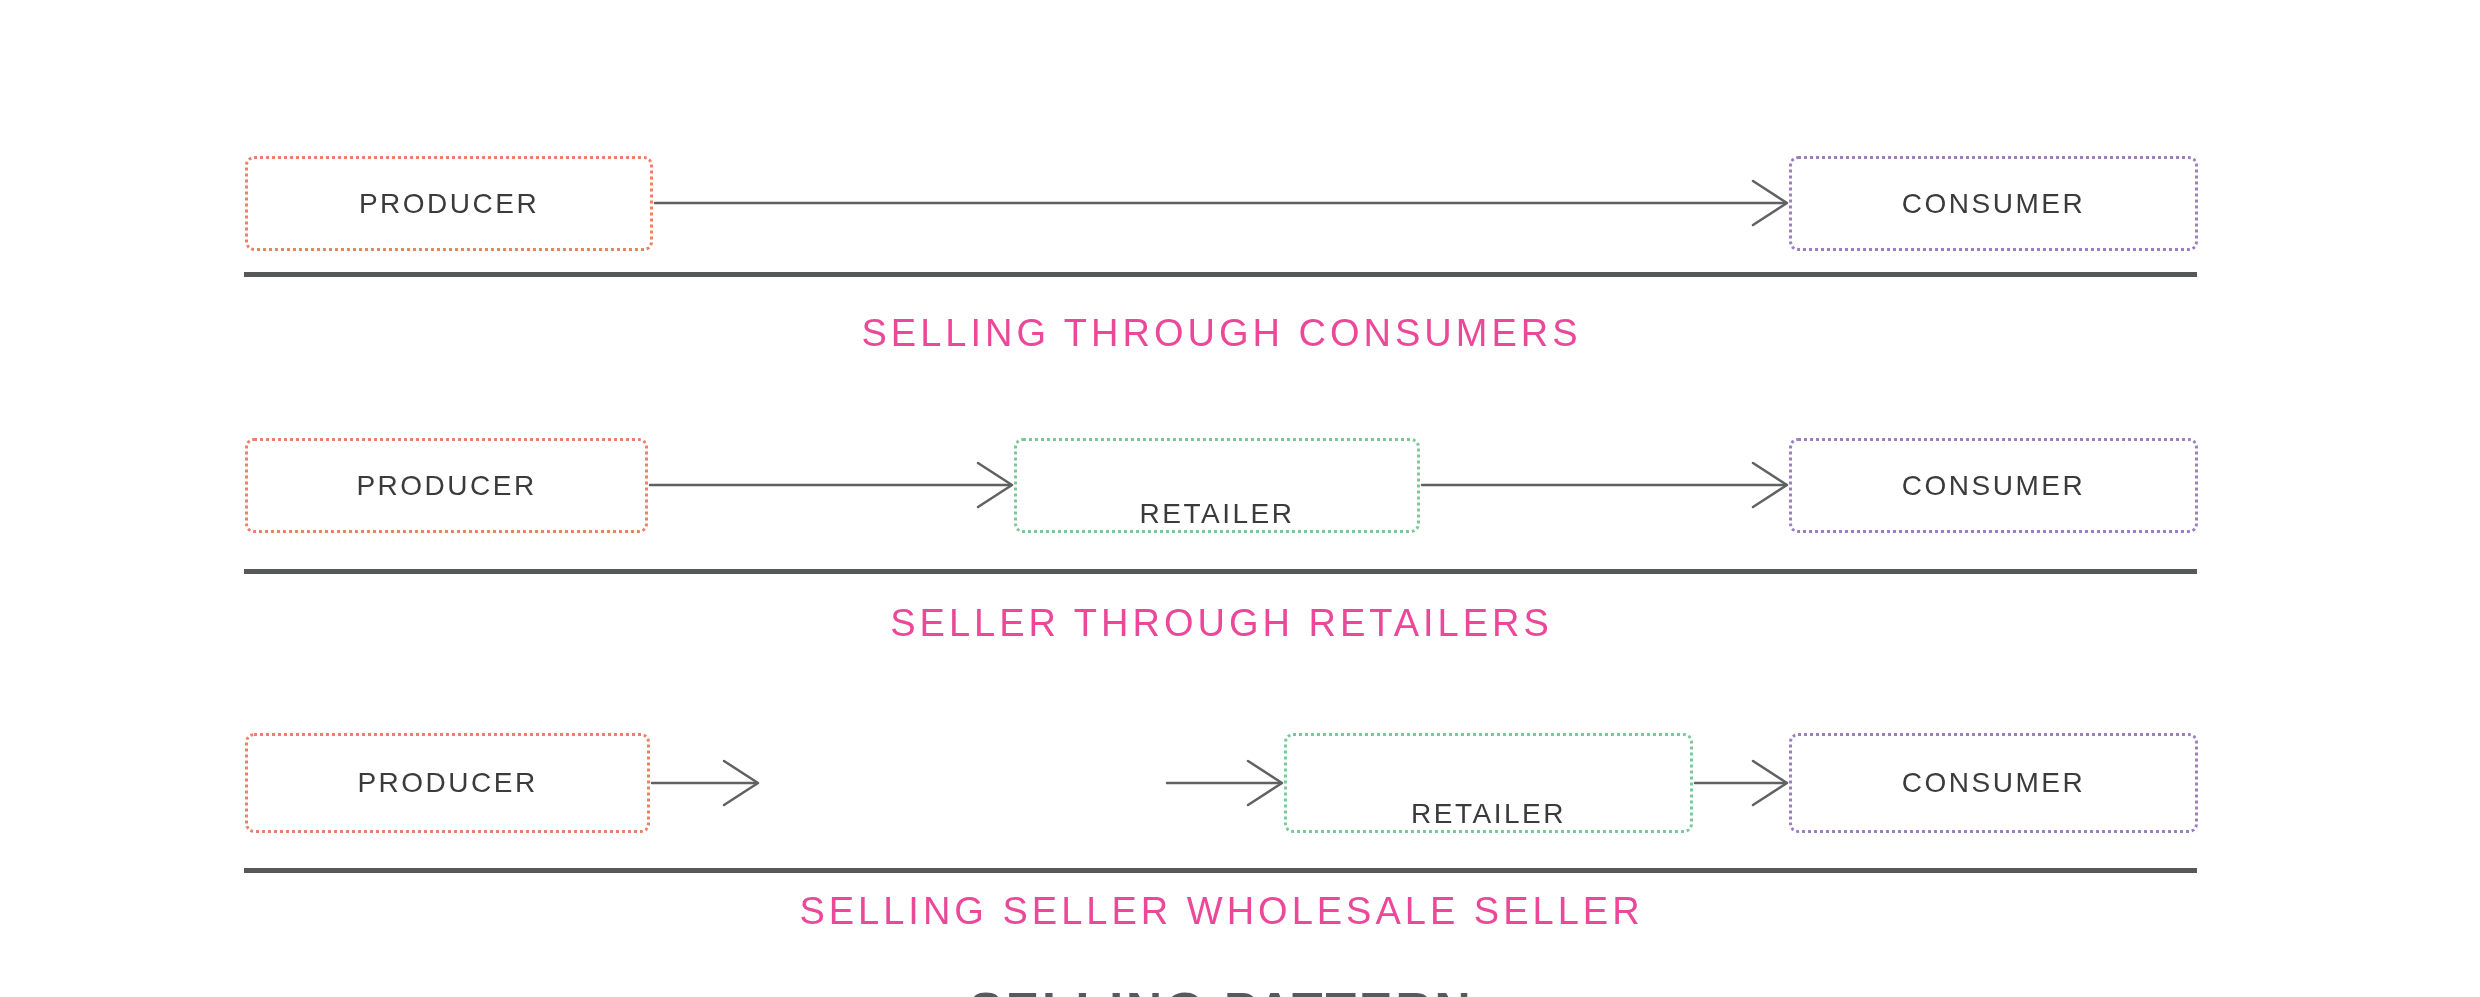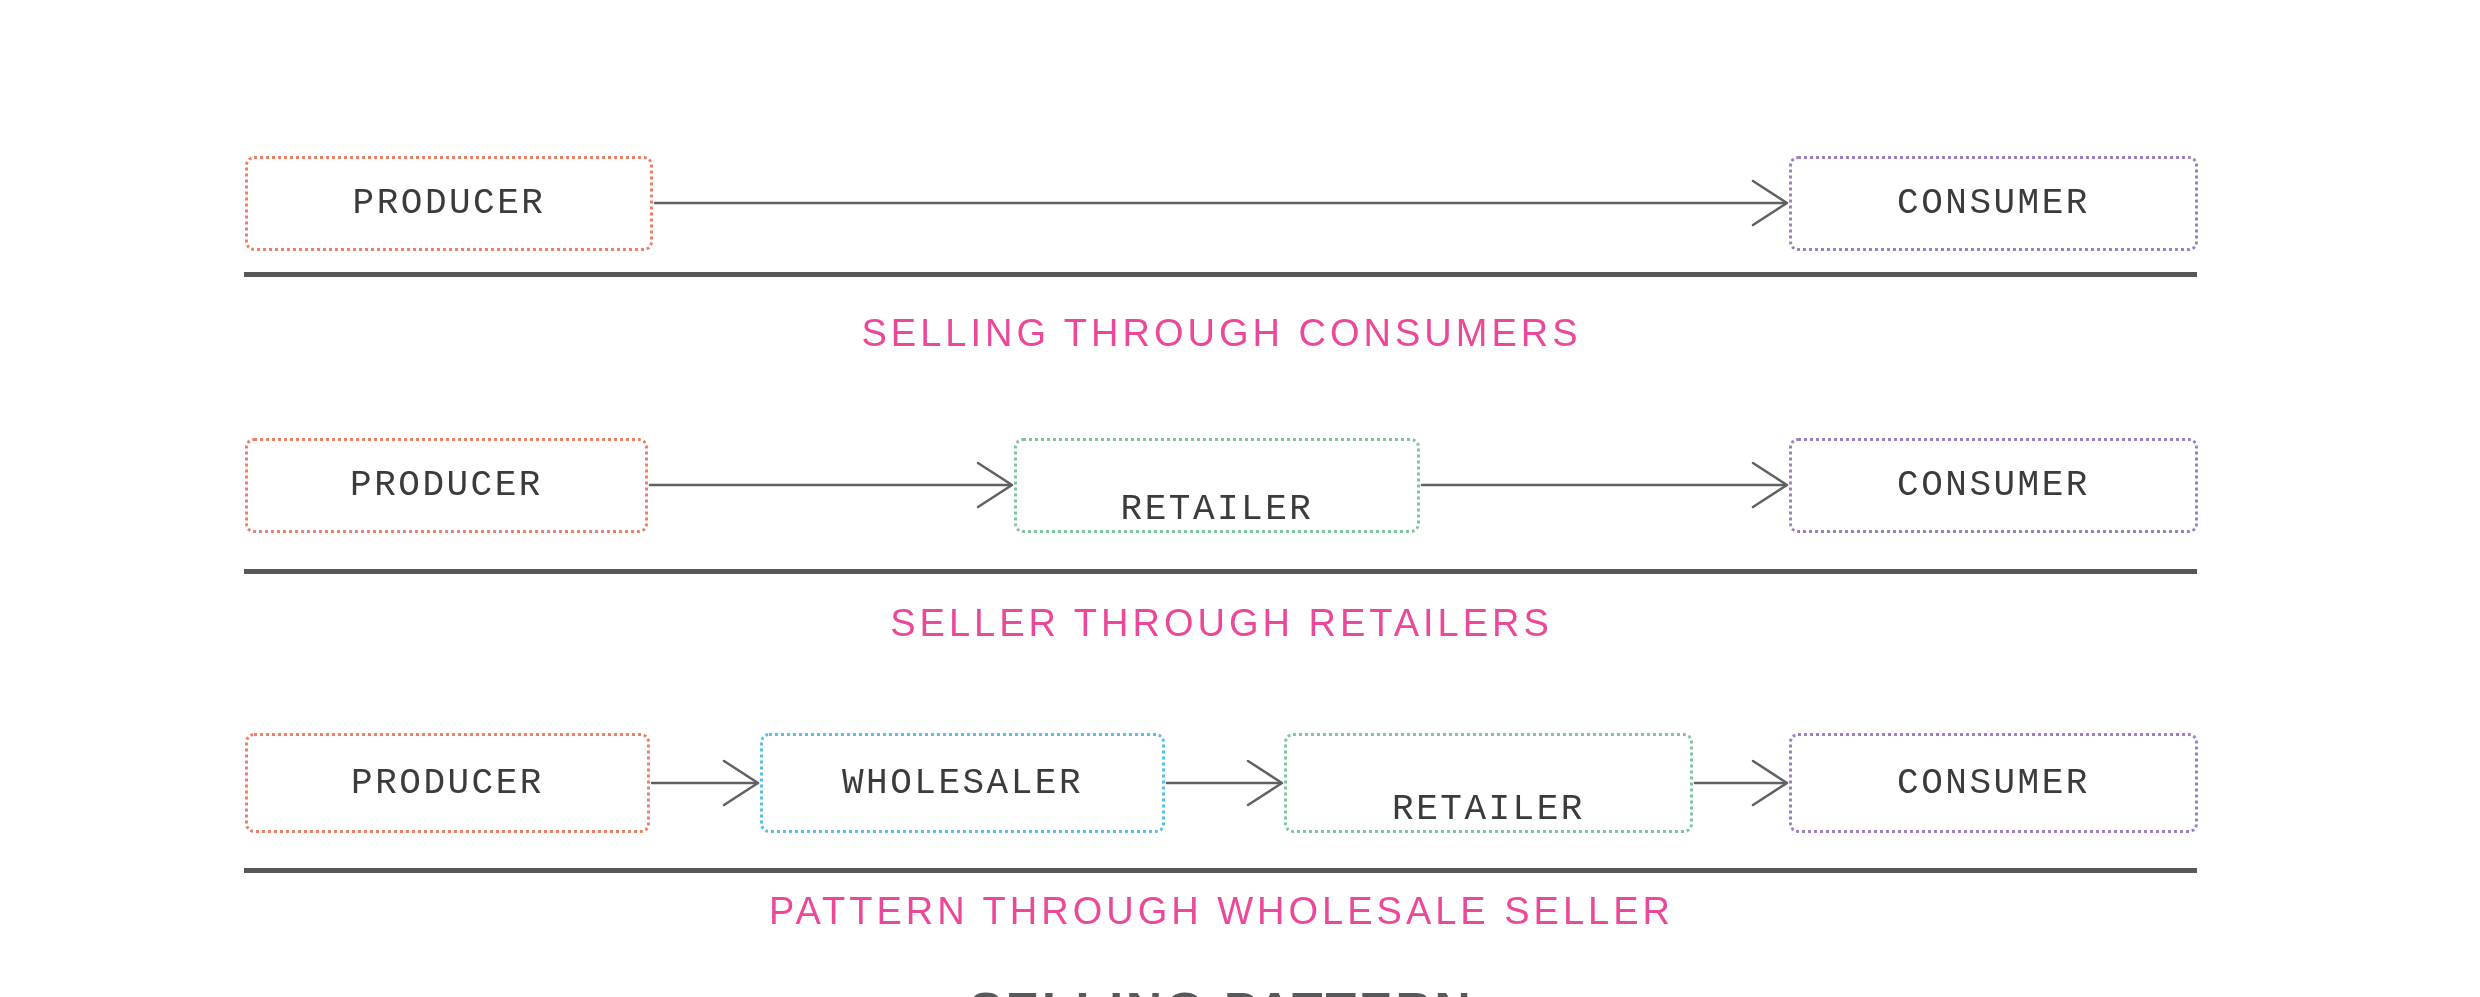--- a/index.html
+++ b/index.html
@@ -12,25 +12,24 @@
   }
   .node{
     position:absolute;
     border:3px dotted;
     border-radius:9px;
     display:flex;align-items:center;justify-content:center;
     background:#ffffff;
     box-sizing:border-box;
   }
   .node .label{
-    font-size:36px;
+    font-size:28px;
     letter-spacing:2.5px;
     color:#3b3b3b;
     white-space:nowrap;
-    font-family:Liberation Mono, monospace;
   }
   .producer{border-color:#ec8066;}
   .consumer{border-color:#9a80c2;}
   .retailer{border-color:#7cc79a;align-items:flex-end;}
   .wholesaler{border-color:#54c0e8;}
   .arrow{position:absolute;overflow:visible;}
   .arrow line,.arrow polyline{
     stroke:#606162;stroke-width:2.5;fill:none;
     stroke-linecap:round;stroke-linejoin:round;
   }
@@ -103,23 +102,20 @@
 
   <div class="node producer" style="left:245px;top:733px;width:405px;height:100px">
     <span class="label">PRODUCER</span>
   </div>
 
   <svg class="arrow" style="left:650px;top:753px" width="110" height="60">
     <line x1="2" y1="30" x2="107" y2="30"></line>
     <polyline points="74,8 108,30 74,52"></polyline>
   </svg>
 
-  <div class="node wholesaler" style="left:760px;top:733px;width:405px;height:100px">
-    <span class="label">WHOLESALER</span>
-  </div>
 
   <svg class="arrow" style="left:1165px;top:753px" width="119" height="60">
     <line x1="2" y1="30" x2="116" y2="30"></line>
     <polyline points="83,8 117,30 83,52"></polyline>
   </svg>
 
   <div class="node retailer" style="left:1284px;top:733px;width:409px;height:100px">
     <span class="label">RETAILER</span>
   </div>
 
@@ -127,17 +123,17 @@
     <line x1="2" y1="30" x2="93" y2="30"></line>
     <polyline points="60,8 94,30 60,52"></polyline>
   </svg>
 
   <div class="node consumer" style="left:1789px;top:733px;width:409px;height:100px">
     <span class="label">CONSUMER</span>
   </div>
 
   <div class="divider" style="top:868px"></div>
 
-  <div class="caption" style="top:890px">PATTERN THROUGH WHOLESALE SELLER</div>
+  <div class="caption" style="top:890px">SELLING SELLER WHOLESALE SELLER</div>
 
   <div class="diagram-title" style="top:982px">SELLING PATTERN</div>
 
 </div>
 
 </body></html>

